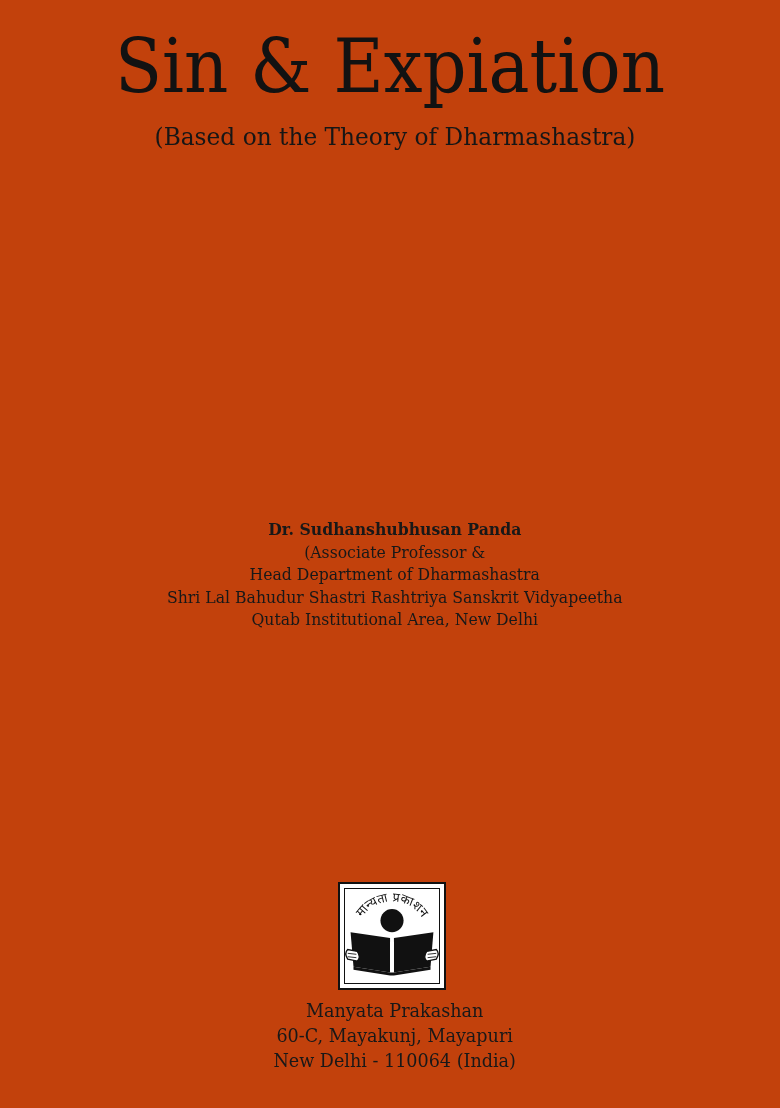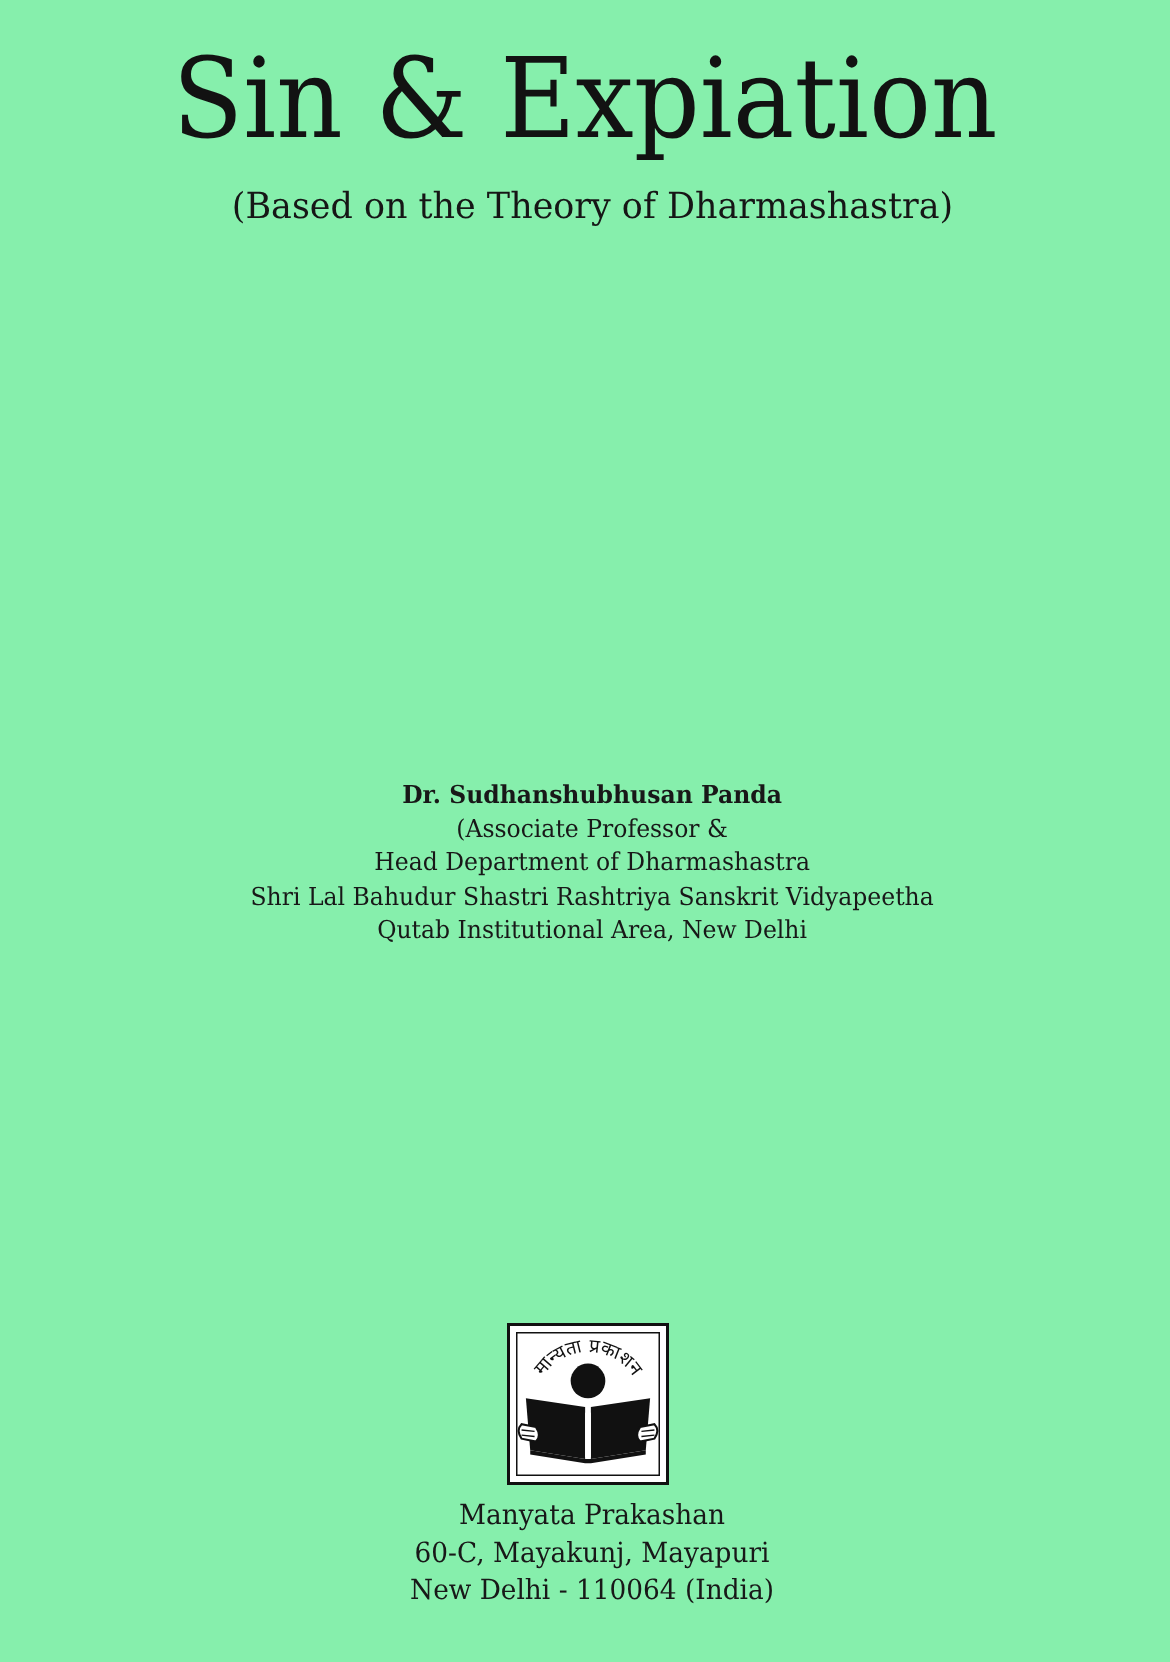--- a/index.html
+++ b/index.html
@@ -11,21 +11,21 @@
       width: 780px;
       height: 1108px;
       position: relative;
       overflow: hidden;
       color: #111111;
       font-family: "DejaVu Serif", "Liberation Serif", serif;
     }
     .page {
       position: absolute;
       inset: 0;
-      background: #86efac;
+      background: #c2410c;
     }
     .title {
       position: absolute;
       left: 0;
       width: 780px;
       top: 18px;
       text-align: center;
       font-family: "DejaVu Serif", serif;
       font-size: 74px;
       line-height: 96px;

